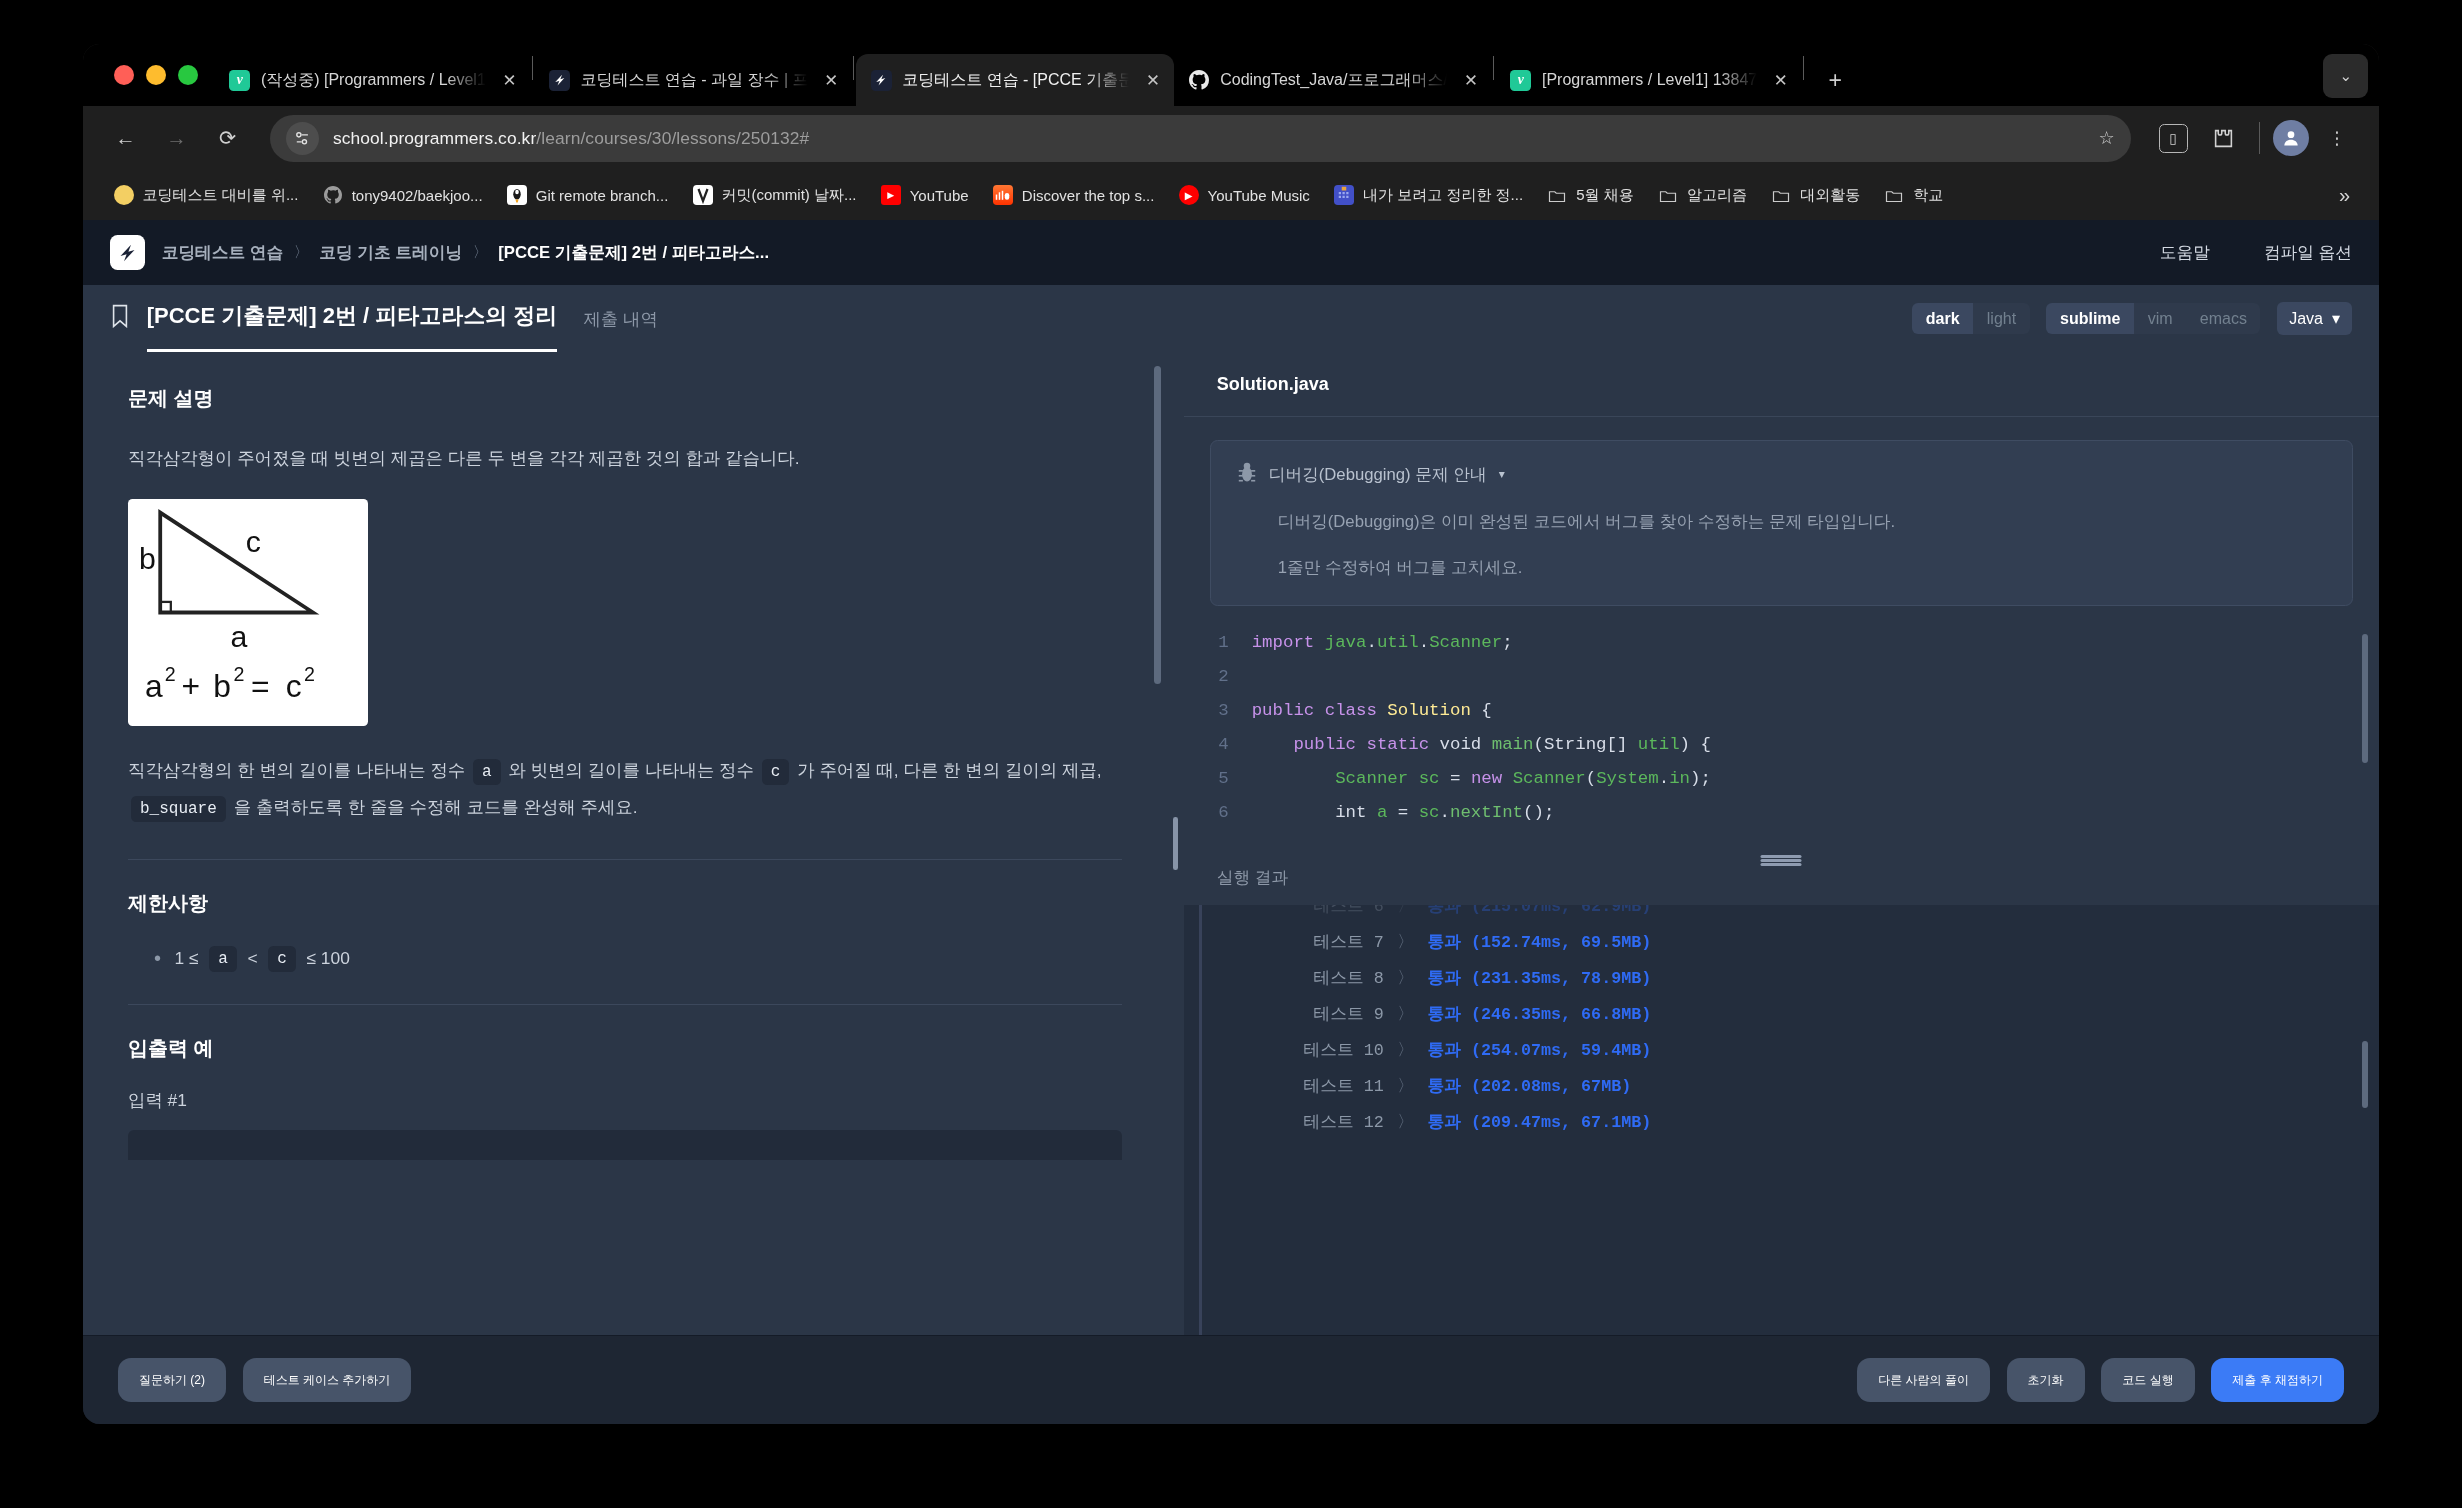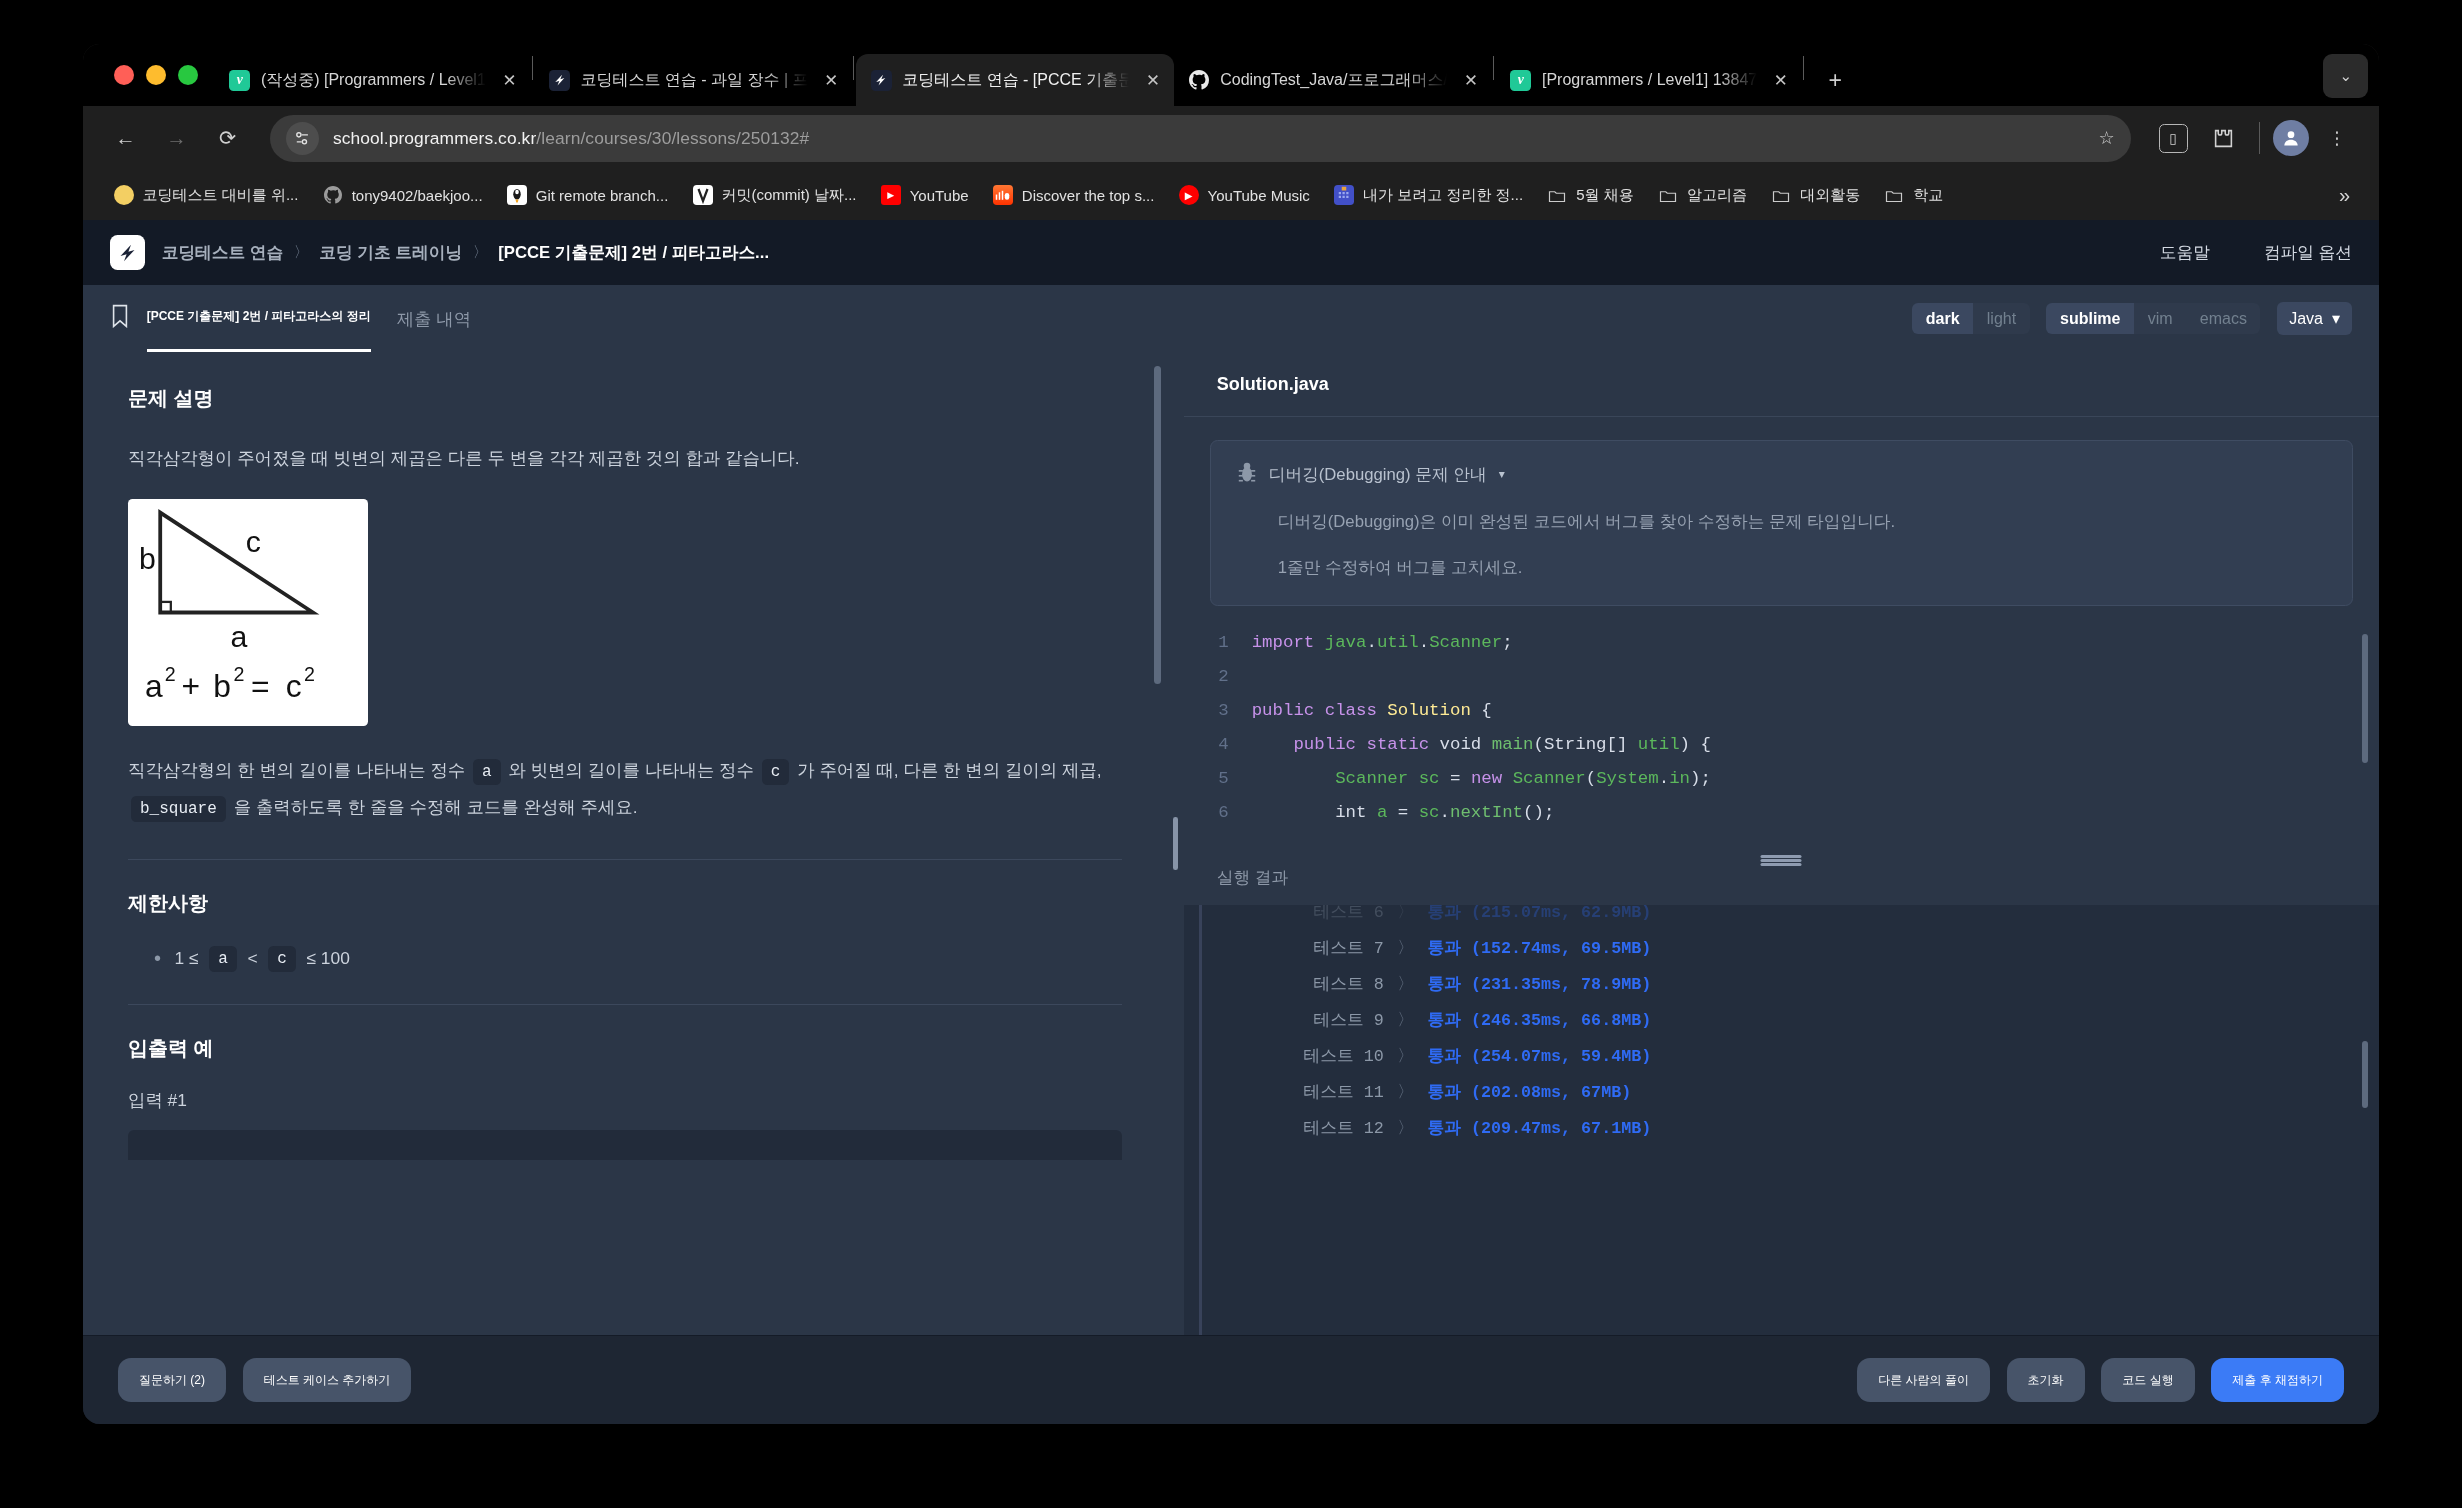--- a/index.html
+++ b/index.html
@@ -191,21 +191,21 @@
 
   
   #problem-bar {
     height: 67px; flex: 0 0 auto;
     background: #2b3647;
     display: flex; align-items: center; padding: 0 27px;
     position: relative;
   }
   #bookmark-icon { color: #dfe4ea; font-size: 23px; margin-right: 16.7px; }
   #problem-title {
-    font-size: 12px; color: #ffffff; font-weight: bold;
+    font-size: 22px; color: #ffffff; font-weight: bold;
     height: 67px; display: flex; align-items: center;
     border-bottom: 3px solid #ffffff; padding-bottom: 1.5px;
     white-space: nowrap;
   }
   #submission-tab {
     font-size: 17.4px; color: #8d98a8; margin-left: 26px; white-space: nowrap;
   }
   #editor-options { margin-left: auto; display: flex; align-items: center; gap: 16.7px; }
   .seg-group { display: flex; border-radius: 6px; overflow: hidden; }
   .seg {
@@ -313,21 +313,21 @@
   #result-title {
     height: 56px; flex: 0 0 auto; display: flex; align-items: center;
     padding: 0 33px; font-size: 16.7px; color: #8d98a8;
   }
   #result-body {
     flex: 1 1 auto; background: #232d3d; overflow: hidden;
     position: relative; padding: 0 33px;
     font-family: "Liberation Mono", monospace;
   }
   .test-row {
-    display: flex; align-items: flex-end; gap: 13.6px;
+    display: flex; align-items: center; gap: 13.6px;
     height: 36px; font-size: 16.7px; padding-left: 53px;
   }
   .test-row.clipped { opacity: .30; }
   .t-name { color: #8c98a8; width: 114px; text-align: right; }
   .t-sep { color: #5e6a7c; }
   .t-pass { color: #2f6bf5; font-weight: bold; }
   #result-scrollbar {
     position: absolute; right: 10.6px; top: 136px;
     width: 6.8px; height: 67px; background: #5d6a7e; border-radius: 3.8px;
   }

